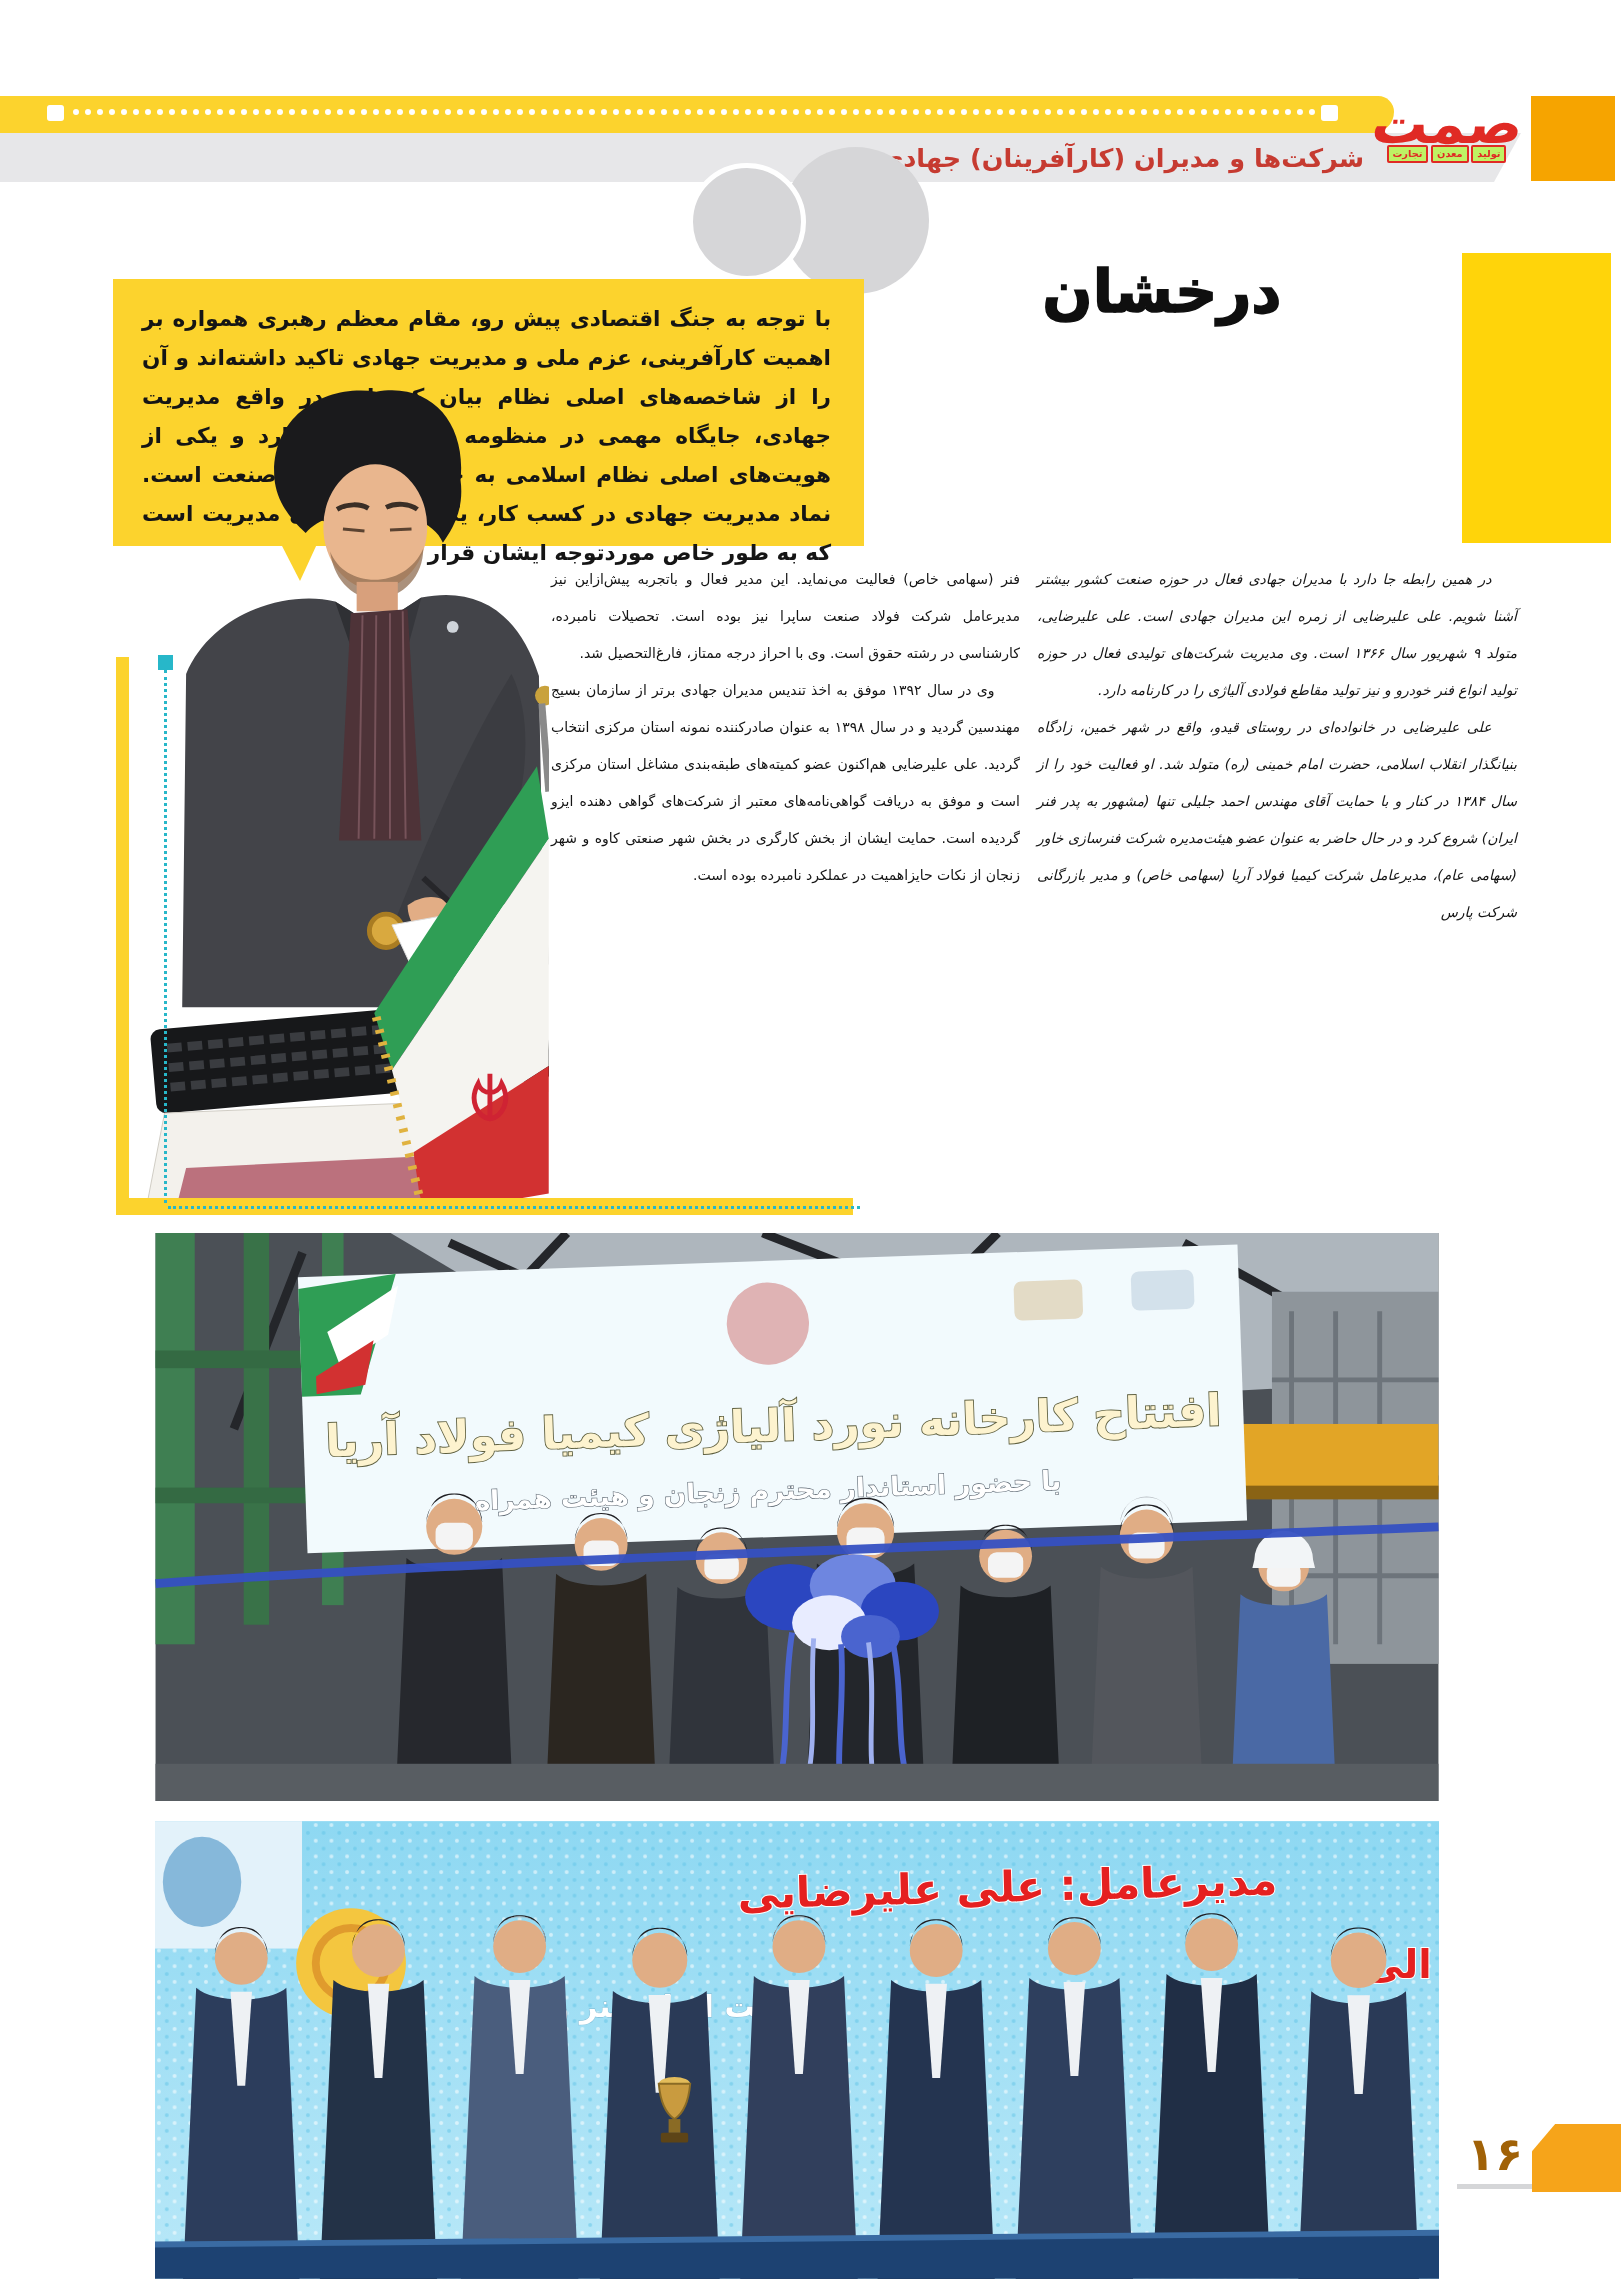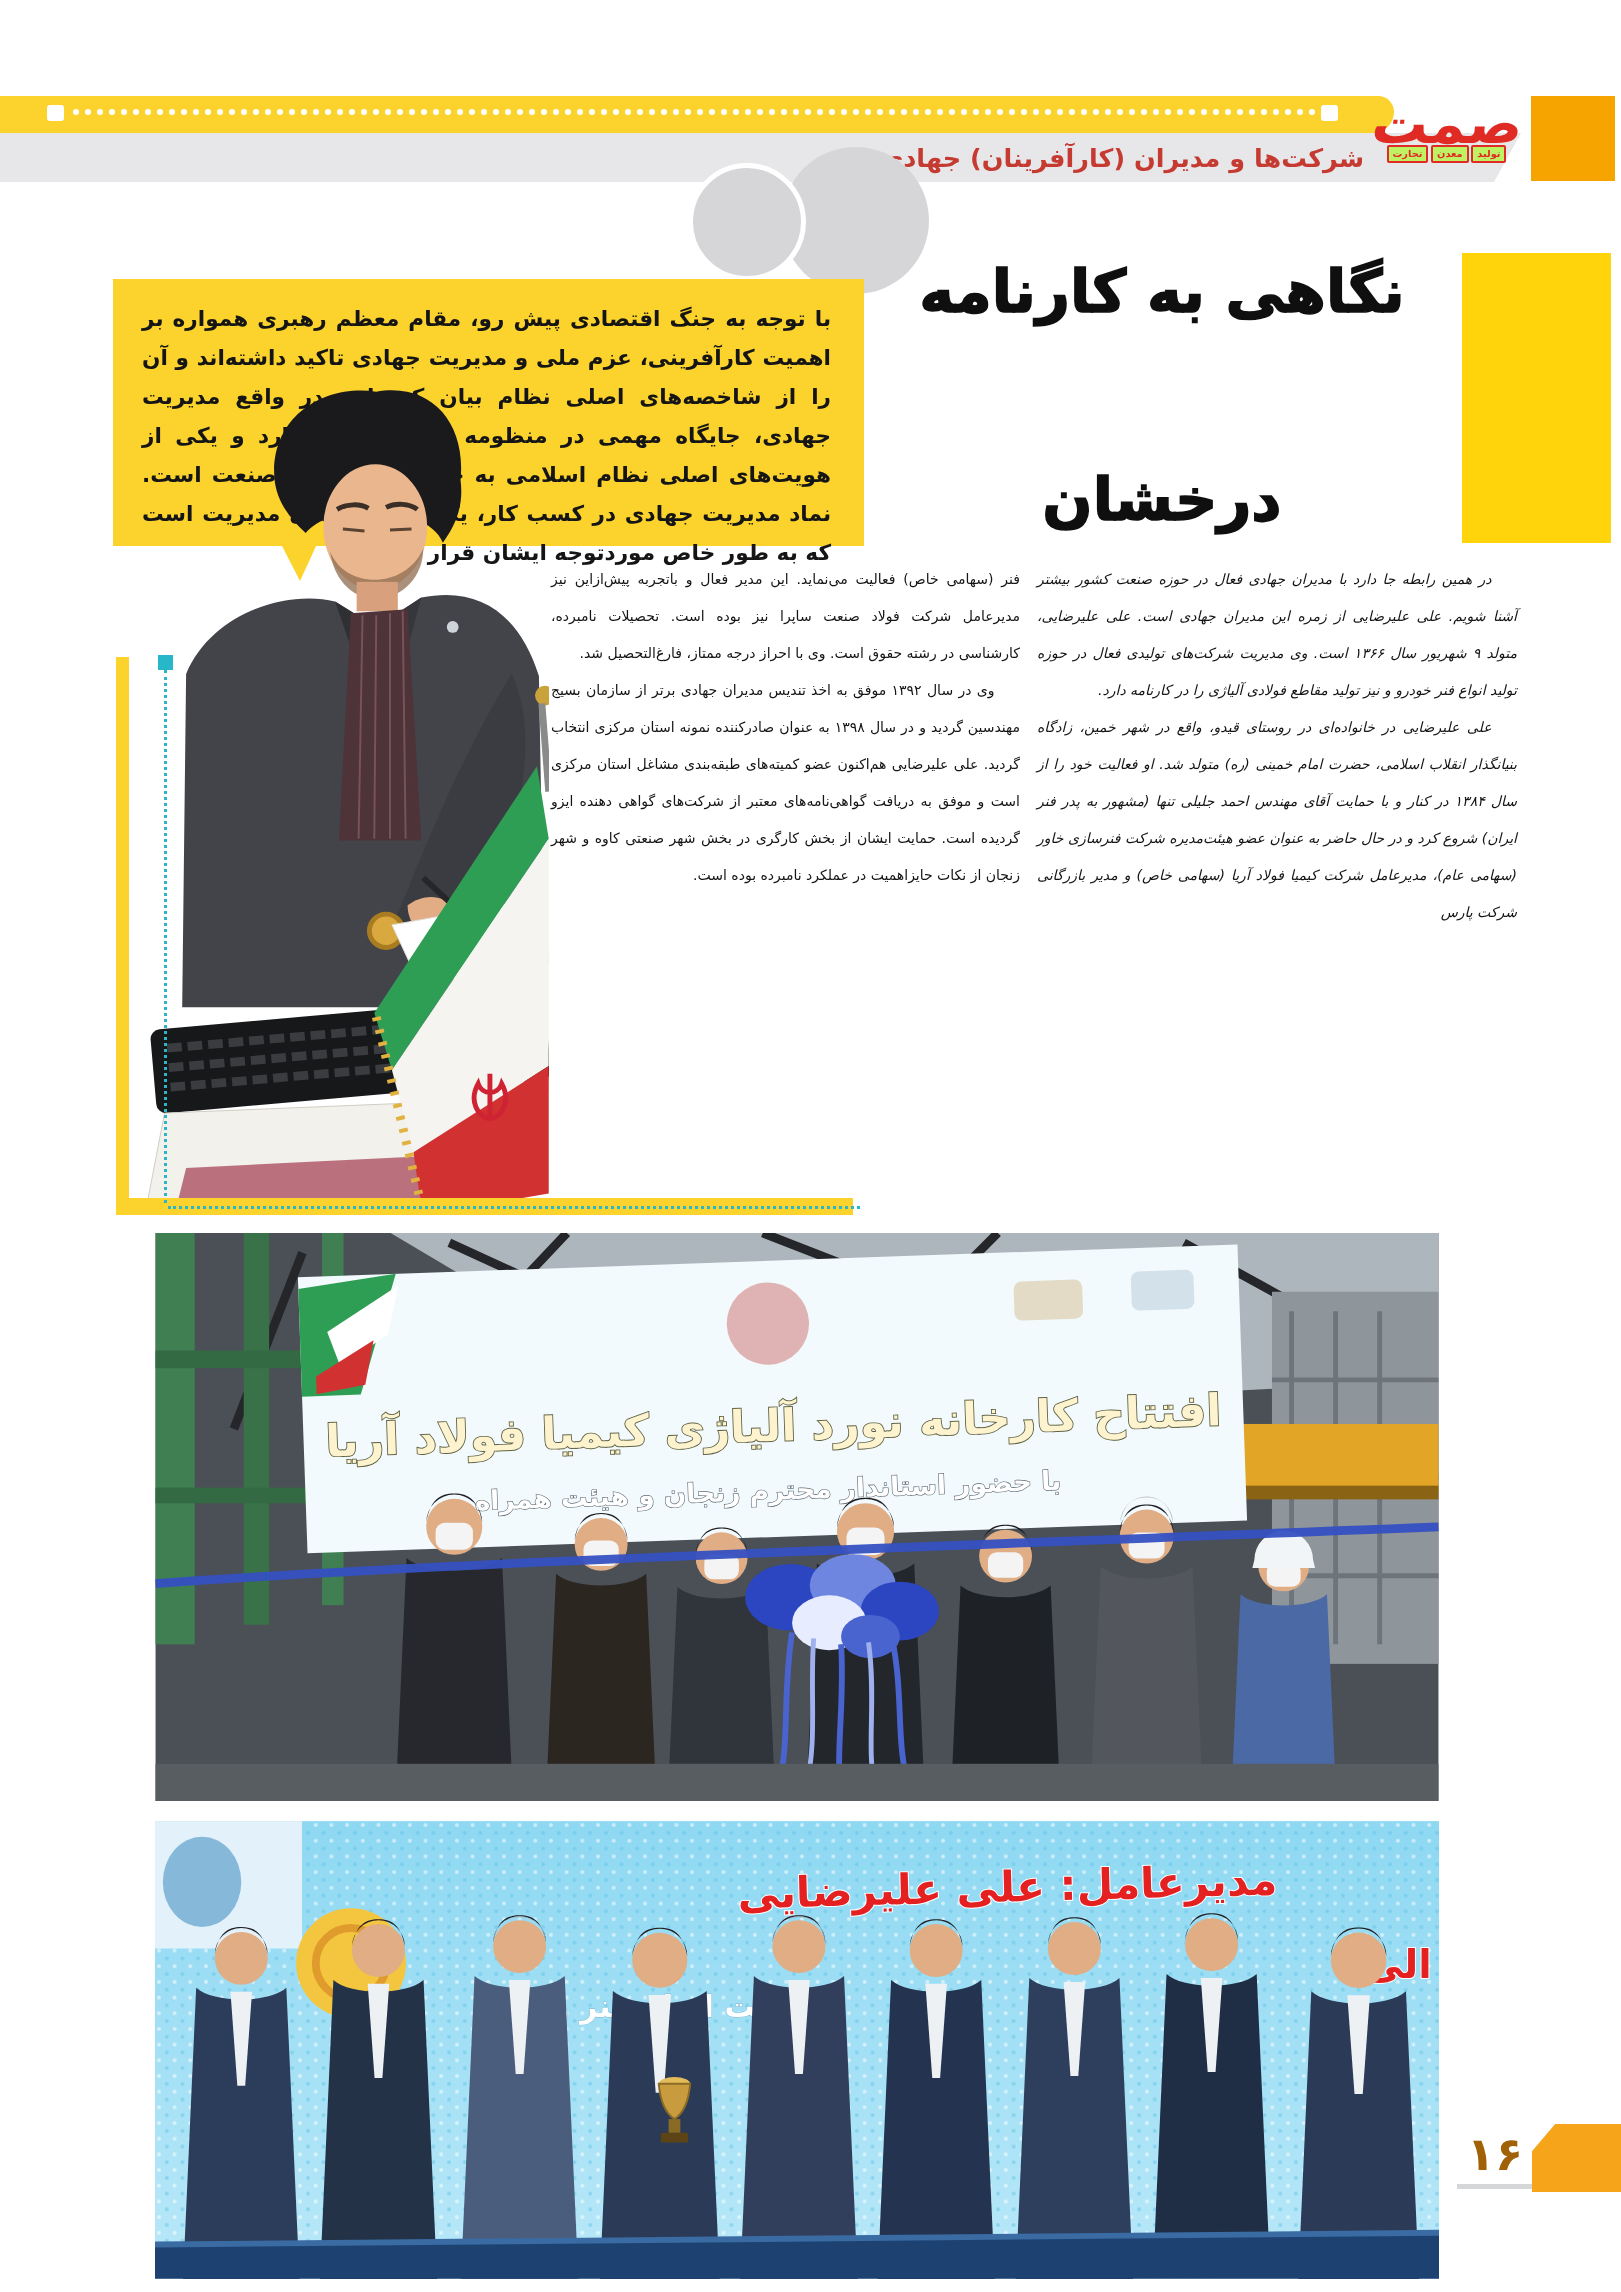--- a/index.html
+++ b/index.html
@@ -86,21 +86,20 @@
       <span class="logo-chip">معدن</span>
       <span class="logo-chip">تجارت</span>
     </div>
   </div>
   <div class="abs sq-orange-top"></div>
 
   <div class="abs qc qc-large"></div>
   <div class="abs qc qc-small"></div>
   <div class="abs yellow-block"></div>
   <div class="abs headline">
-    <div>نگاهی به کارنامه</div>
     <div>درخشان</div>
   </div>
 
   <div class="abs pullquote">
     <p>با توجه به جنگ اقتصادی پیش رو، مقام معظم رهبری همواره بر اهمیت کارآفرینی، عزم ملی و مدیریت جهادی تاکید داشته‌اند و آن را از شاخصه‌های اصلی نظام بیان کرده‌اند. در واقع مدیریت جهادی، جایگاه مهمی در منظومه فکری ایشان دارد و یکی از هویت‌های اصلی نظام اسلامی به خصوص در حوزه صنعت است. نماد مدیریت جهادی در کسب کار، یکی از شیوه‌های مدیریت است که به طور خاص موردتوجه ایشان قرار دارد.</p>
   </div>
   <div class="abs pullquote-tail"></div>
 
   <div class="abs col col-right">
     <p class="indent">در همین رابطه جا دارد با مدیران جهادی فعال در حوزه صنعت کشور بیشتر آشنا شویم. علی علیرضایی از زمره این مدیران جهادی است. علی علیرضایی، متولد ۹ شهریور سال ۱۳۶۶ است. وی مدیریت شرکت‌های تولیدی فعال در حوزه تولید انواع فنر خودرو و نیز تولید مقاطع فولادی آلیاژی را در کارنامه دارد.</p>

